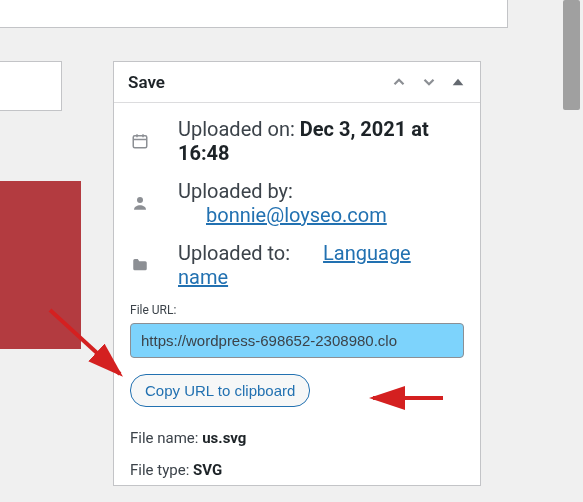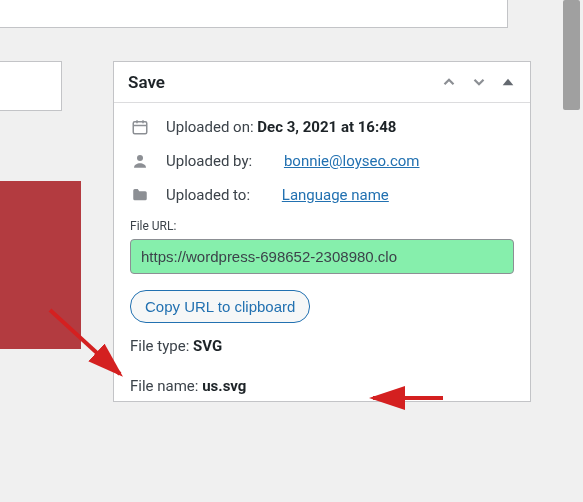--- a/index.html
+++ b/index.html
@@ -56,21 +56,21 @@
       left: 3px;
       width: 17px;
       height: 110px;
       background: #a0a0a0;
       border-radius: 2px;
     }
     .panel {
       position: absolute;
       left: 113px;
       top: 61px;
-      width: 418px;
+      width: 368px;
       background: #fff;
       border: 1px solid #c3c4c7;
     }
     .panel-header {
       display: flex;
       align-items: center;
       justify-content: space-between;
       padding: 10px 14px;
       border-bottom: 1px solid #dcdcde;
     }
@@ -82,41 +82,41 @@
     .panel-ctrls {
       display: flex;
       align-items: center;
       gap: 12px;
     }
     .panel-ctrls span { display: inline-flex; color: #8c8f94; }
     .panel-body { padding: 14px 16px 6px; }
     .meta-row {
       display: flex;
       align-items: center;
-      gap: 16px;
+      gap: 28px;
       margin-bottom: 14px;
-      font-size: 15px;
+      font-size: 20px;
       color: #3c434a;
     }
     .meta-icon { width: 20px; height: 20px; display:inline-flex; align-items:center; justify-content:center; color:#8c8f94; flex-shrink:0; }
     .meta-label { color: #3c434a; }
     .meta-value-bold { font-weight: 700; color:#1d2327; }
     .meta-link { color: #2271b1; text-decoration: underline; cursor: pointer; margin-left: 28px; }
     .section-label {
       font-size: 12px;
       color: #3c434a;
       margin-top: 4px;
       margin-bottom: 6px;
     }
     .file-url-input {
       width: 100%;
       padding: 8px 10px;
       font-size: 15px;
       color: #3c434a;
-      background: #86efac;
+      background: #7dd3fc;
       border: 1px solid #8c8f94;
       border-radius: 4px;
       outline: none;
     }
     .copy-btn {
       margin-top: 16px;
       padding: 7px 14px;
       font-size: 15px;
       color: #2271b1;
       background: #f6f7f7;
@@ -204,28 +204,28 @@
         <span class="meta-label">Uploaded to:</span>
         <a class="meta-link">Language name</a>
       </span>
     </div>
 
     <div class="section-label">File URL:</div>
     <input type="text" class="file-url-input" readonly="" value="https://wordpress-698652-2308980.clo" style="">
 
     <button class="copy-btn">Copy URL to clipboard</button>
 
+    <div class="info-row">
+      <span>File name:</span>
+      <span class="info-value">us.svg</span>
+    </div>
+
     <div class="info-row" style="margin-top:14px">
       <span>File type:</span>
       <span class="info-value">SVG</span>
-    </div>
-
-    <div class="info-row">
-      <span>File name:</span>
-      <span class="info-value">us.svg</span>
     </div>
   </div>
 </div>
 
 <svg class="arrow-svg" style="left:44px; top:304px" width="90" height="90">
   <defs>
       <marker id="ah1" markerWidth="10" markerHeight="10" refX="8" refY="3" orient="auto">
         <path d="M0,0 L0,6 L9,3 z" fill="#d42020"></path>
       </marker>
     </defs>

